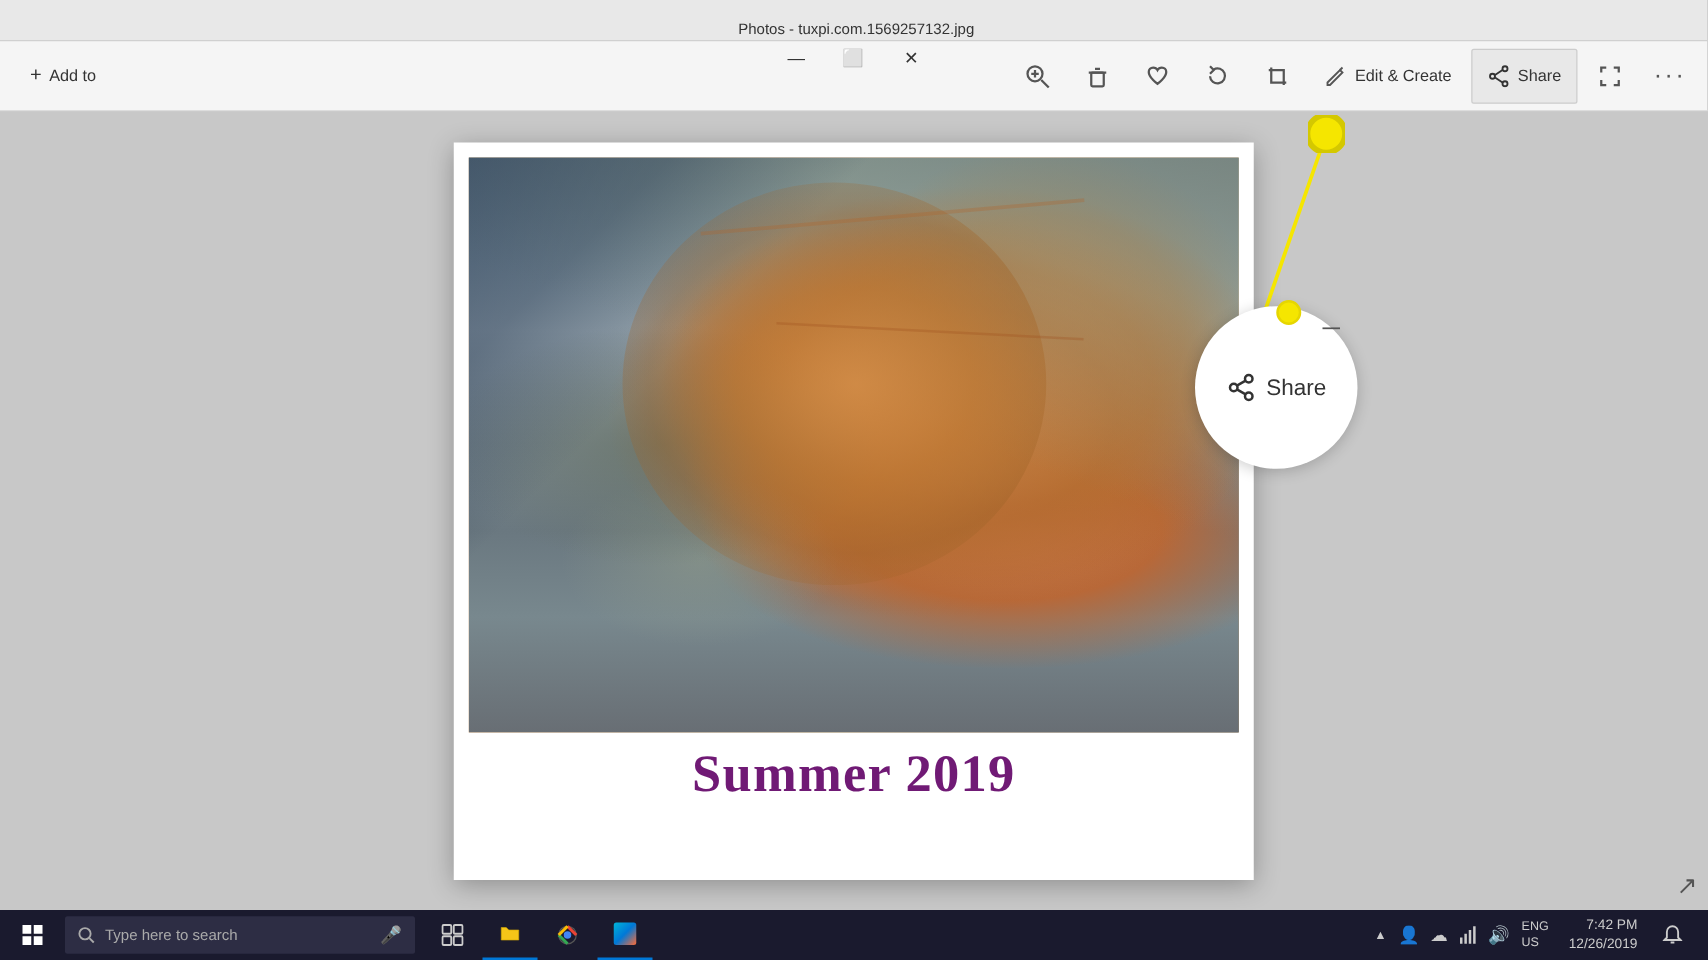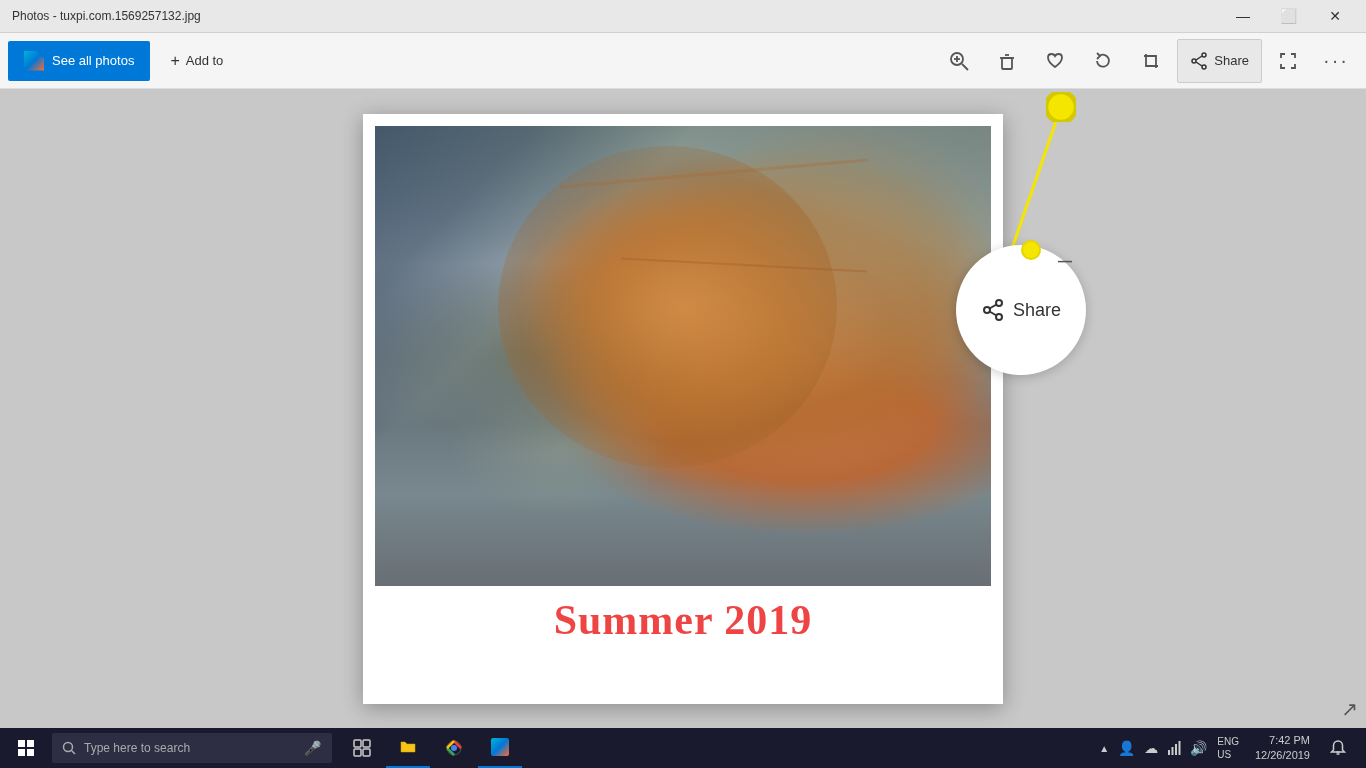--- a/index.html
+++ b/index.html
@@ -7,20 +7,21 @@
 
     
     .title-bar {
       height: 32px;
       background: #e8e8e8;
       display: flex;
       align-items: center;
       padding: 16px 8px;
       justify-content: space-between;
       border-bottom: 1px solid #d0d0d0;
+      flex-direction: column;
     }
     .title-bar-title {
       font-size: 12px;
       color: #333;
       flex: 1;
       text-align: left;
       padding-left: 4px;
     }
     .title-bar-controls {
       display: flex;
@@ -189,21 +190,21 @@
       background:
         linear-gradient(135deg, rgba(30, 50, 80, 0.6) 0%, rgba(20, 40, 70, 0.4) 15%, transparent 30%),
         linear-gradient(200deg, rgba(120, 130, 120, 0.7) 0%, rgba(140, 150, 130, 0.5) 20%, transparent 45%),
         radial-gradient(ellipse 40% 30% at 25% 50%, rgba(100, 110, 90, 0.6) 0%, transparent 70%),
         radial-gradient(ellipse 30% 25% at 30% 70%, rgba(150, 160, 140, 0.5) 0%, transparent 60%);
     }
     .caption {
       text-align: center;
       font-size: 42px;
       font-family: 'Comic Sans MS', 'Chalkboard SE', cursive;
-      color: #ef4444;
+      color: #701a75;
       padding: 10px 0 0 0;
       font-weight: bold;
       letter-spacing: 1px;
     }
 
     
     .share-callout {
       position: absolute;
       top: 156px;
       right: 280px;
@@ -387,24 +388,20 @@
 <div class="title-bar">
   <span class="title-bar-title">Photos - tuxpi.com.1569257132.jpg</span>
   <div class="title-bar-controls">
     <button class="title-bar-btn">—</button>
     <button class="title-bar-btn">⬜</button>
     <button class="title-bar-btn close">✕</button>
   </div>
 </div>
 
 <div class="toolbar">
-  <button class="see-all-btn">
-    <span class="photos-icon"></span>
-    <span>See all photos</span>
-  </button>
 
   <button class="add-to-btn">
     <span style="font-size:16px;">+</span>
     <span>Add to</span>
   </button>
 
   <div class="toolbar-spacer"></div>
 
   <button class="toolbar-icon-btn">
     <svg width="20" height="20" viewBox="0 0 20 20">
@@ -436,20 +433,27 @@
     </svg>
   </button>
 
   <button class="toolbar-icon-btn">
     <svg width="20" height="20" viewBox="0 0 20 20">
       <polyline points="5,3 5,15 17,15" fill="none" stroke="#555" stroke-width="1.8"></polyline>
       <polyline points="3,5 15,5 15,17" fill="none" stroke="#555" stroke-width="1.8"></polyline>
     </svg>
   </button>
 
+  <button class="edit-create-btn">
+    <svg width="18" height="18" viewBox="0 0 18 18">
+      <path d="M2 14 L2 16 L4 16 L14 6 L12 4 L2 14Z" fill="none" stroke="#555" stroke-width="1.5"></path>
+      <line x1="12" y1="4" x2="14" y2="2" stroke="#555" stroke-width="1.5"></line>
+    </svg>
+    <span>Edit &amp; Create</span>
+  </button>
 
   <button class="share-btn" style="background: #e8e8e8; border: 1px solid #ccc;">
     <svg width="18" height="18" viewBox="0 0 18 18">
       <circle cx="14" cy="3" r="2" fill="none" stroke="#333" stroke-width="1.5"></circle>
       <circle cx="14" cy="15" r="2" fill="none" stroke="#333" stroke-width="1.5"></circle>
       <circle cx="4" cy="9" r="2" fill="none" stroke="#333" stroke-width="1.5"></circle>
       <line x1="12" y1="4" x2="6" y2="8" stroke="#333" stroke-width="1.5"></line>
       <line x1="12" y1="14" x2="6" y2="10" stroke="#333" stroke-width="1.5"></line>
     </svg>
     <span>Share</span>

